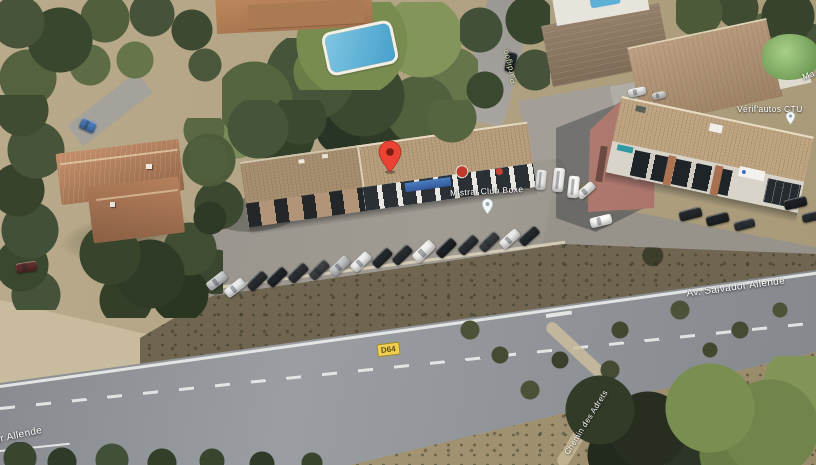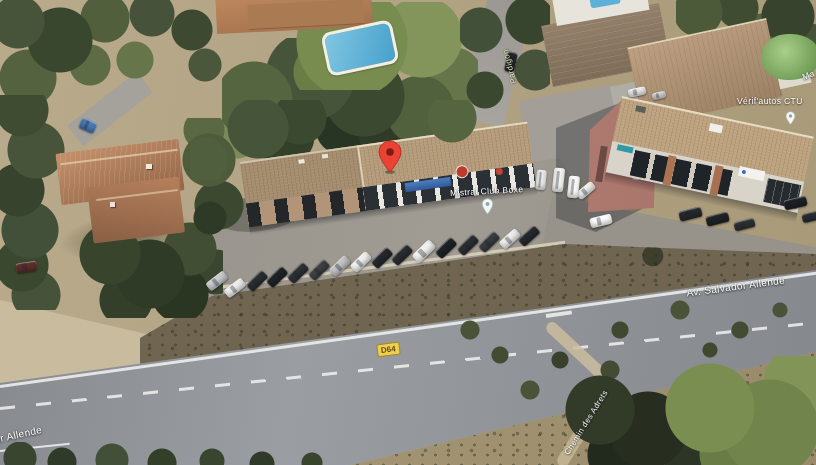--- a/index.html
+++ b/index.html
@@ -269,21 +269,21 @@
       <div class="vehicle" style="left: 16px; top: 262px; width: 21px; height: 10px; background: rgb(94, 47, 43); transform: rotate(-9deg);"></div>
       <div class="vehicle" style="left: 80px; top: 120px; width: 16px; height: 11px; background: rgb(74, 121, 180); transform: rotate(24deg);"></div>
       <div class="vehicle" style="left: 506px; top: 52px; width: 10px; height: 20px; background: rgb(36, 39, 42); transform: rotate(12deg);"></div>
     </div>
 
   <div id="route-badge" style="left: 377px; top: 343px; transform: rotate(-7deg); background: rgb(240, 206, 82); border-color: rgb(156, 138, 38); color: rgb(92, 77, 14);">D64</div>
 
   <div class="maplabel" style="left:686px;top:281px;transform:rotate(-7.5deg);font-size:10px;">Av. Salvador Allende</div>
   <div class="maplabel" style="left:-6px;top:429px;transform:rotate(-12deg);font-size:10px;">or Allende</div>
   <div class="maplabel" style="left:450px;top:186px;transform:rotate(-3deg);font-size:8.5px;">Mistral Club Boxe</div>
-  <div class="maplabel" style="left:737px;top:96px;font-size:8.5px;">Vérif'autos CTU</div>
+  <div class="maplabel" style="left:737px;top:104px;font-size:8.5px;">Vérif'autos CTU</div>
   <div class="maplabel" style="left:492px;top:62px;transform:rotate(-105deg);font-size:8px;color:#d6e6b4;">Pardigon</div>
   <div class="maplabel" style="left:549px;top:418px;transform:rotate(-58deg);font-size:8px;opacity:.95;">Chemin des Adrets</div>
   <div class="maplabel" style="left:802px;top:70px;transform:rotate(-20deg);font-size:8.5px;">Ma</div>
 
   <svg class="abs" style="left:481px;top:198px;" width="13" height="17" viewBox="0 0 13 17">
     <path d="M6.5 .8C3.6 .8 1.3 3.1 1.3 6c0 3.6 5.2 10 5.2 10s5.2-6.4 5.2-10C11.7 3.1 9.4 .8 6.5 .8z" fill="#f3f7f5" stroke="#aebcbc" stroke-width=".7"></path>
     <circle cx="6.5" cy="6" r="2" fill="#8fa8ab"></circle>
   </svg>
   <svg class="abs" style="left:785px;top:111px;" width="11" height="14" viewBox="0 0 11 14">
     <path d="M5.5 .7C3.1 .7 1.1 2.6 1.1 5c0 3 4.4 8.3 4.4 8.3S9.9 8 9.9 5C9.9 2.6 7.9 .7 5.5 .7z" fill="#f3f7f5" stroke="#aebcbc" stroke-width=".6"></path>

